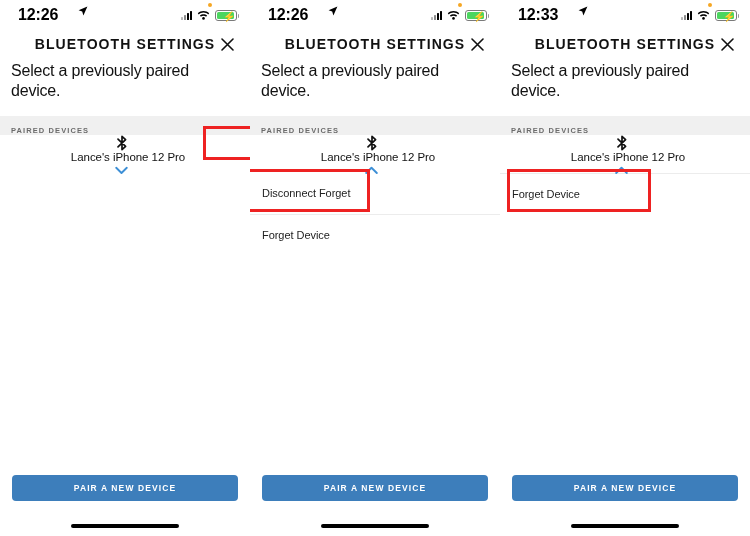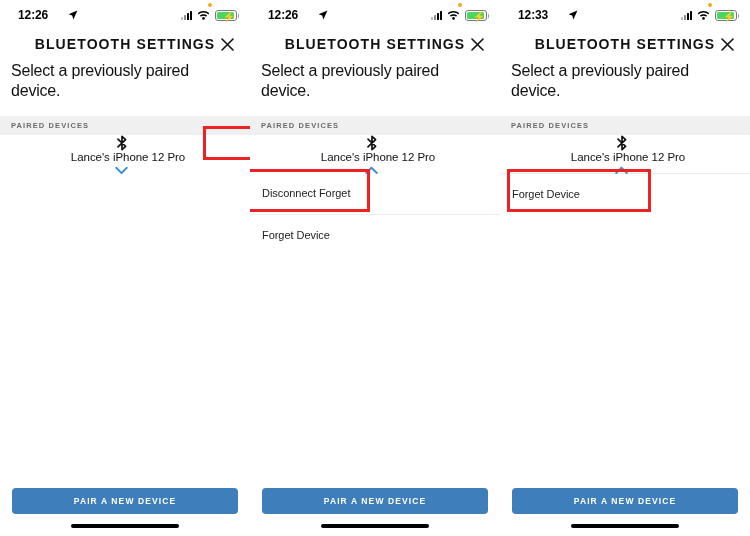--- a/index.html
+++ b/index.html
@@ -32,26 +32,25 @@
   .statusbar {
     height: 30px;
     display: flex;
     align-items: center;
     justify-content: space-between;
     padding: 0 13px 0 18px;
     box-sizing: border-box;
     position: relative;
   }
   .status-time {
-    font-size: 12px;
+    font-size: 16px;
     font-weight: 600;
     color: #000;
     letter-spacing: -0.1px;
     display: flex;
-    align-items: center;
     gap: 20px;
   }
   .loc-arrow { display: block; }
   .status-right {
     display: flex;
     align-items: center;
     gap: 5px;
   }
   .orange-dot {
     position: absolute;
@@ -144,21 +143,21 @@
     padding: 3px 20px 0 11px;
     letter-spacing: -0.2px;
   }
 
   
   .section-head {
     margin-top: 14px;
     height: 19px;
     background: #f0f0f0;
     display: flex;
-    align-items: center;
+    align-items: flex-end;
     padding-left: 11px;
     box-sizing: border-box;
   }
   .section-head span {
     font-size: 7.5px;
     font-weight: bold;
     letter-spacing: 1.1px;
     color: #6b6b6b;
   }
 
@@ -236,21 +235,21 @@
     background: #3d7ebb;
     border-radius: 4px;
     display: flex;
     align-items: center;
     justify-content: center;
     color: #ffffff;
     font-size: 8.5px;
     font-weight: bold;
     letter-spacing: 1.1px;
     cursor: pointer;
-    margin-bottom: 10px;
+    margin-bottom: 23px;
   }
   .home-ind {
     width: 108px;
     height: 4px;
     background: #000;
     border-radius: 2px;
     margin: 0 auto 8px auto;
   }
 </style>
 </head>

